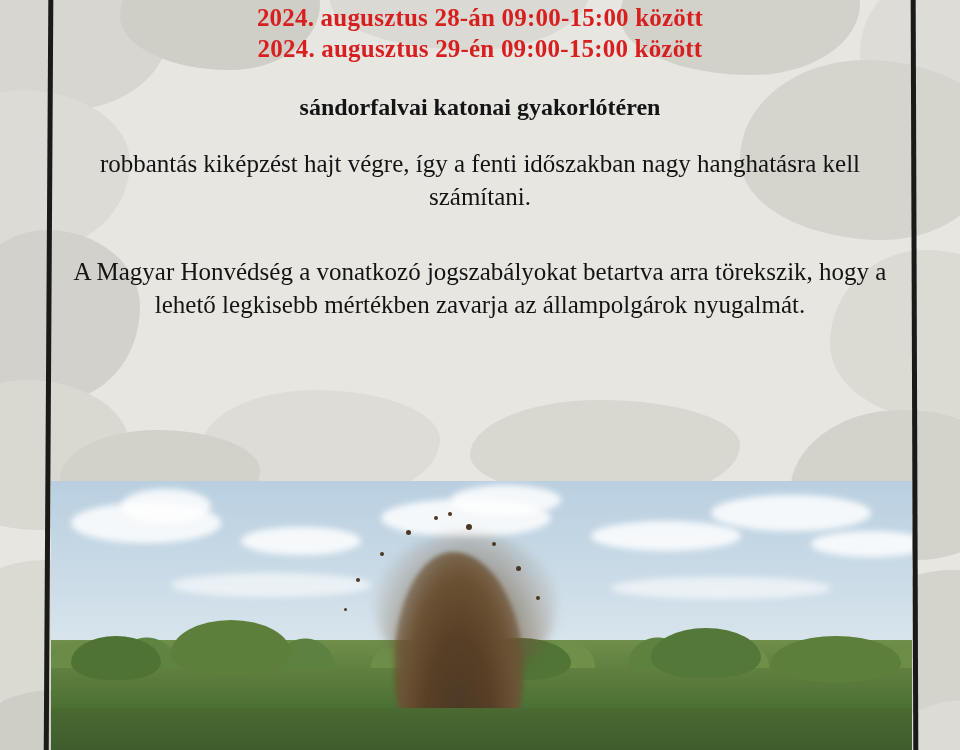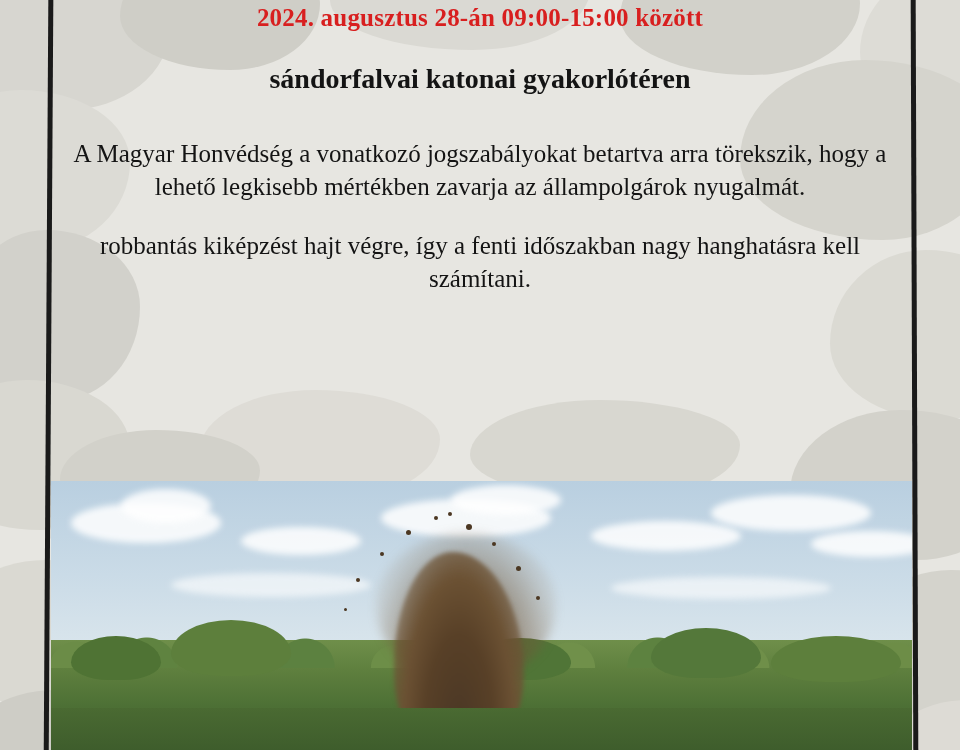--- a/index.html
+++ b/index.html
@@ -64,21 +64,21 @@
   }
   .dates {
     margin-top: 0;
     padding-top: 2px;
   }
 
   .venue {
     margin-top: 30px;
     color: #141414;
     font-weight: bold;
-    font-size: 28px;
+    font-size: 24px;
   }
 
   .para {
     margin-top: 26px;
     color: #141414;
     font-size: 25px;
     line-height: 33px;
   }
   .para.second {
     margin-top: 42px;
@@ -214,26 +214,27 @@
     <div class="blob" style="left:850px; top:570px; width:210px; height:160px; background:#d4d3cc;"></div>
     <div class="blob" style="left:-40px; top:690px; width:200px; height:120px; background:#cecdc6;"></div>
     <div class="blob" style="left:880px; top:700px; width:180px; height:120px; background:#dddbd5;"></div>
   </div>
 
   <div class="frame-line left"></div>
   <div class="frame-line right"></div>
 
   <div class="content">
     <div class="line-red dates">2024. augusztus 28-án 09:00-15:00 között</div>
+    <div class="line-red">2024. augusztus 29-én 09:00-15:00 között</div>
 
     <div class="venue">sándorfalvai katonai gyakorlótéren</div>
 
+    <div class="para">robbantás kiképzést hajt végre, így a fenti időszakban nagy hanghatásra kell számítani.</div>
+
     <div class="para second">A Magyar Honvédség a vonatkozó jogszabályokat betartva arra törekszik, hogy a lehető legkisebb mértékben zavarja az állampolgárok nyugalmát.</div>
-
-    <div class="para">robbantás kiképzést hajt végre, így a fenti időszakban nagy hanghatásra kell számítani.</div>
 
   </div>
 
   <div class="photo">
     <div class="sky"></div>
 
     <div class="cloud" style="left:20px; top:22px; width:150px; height:40px;"></div>
     <div class="cloud" style="left:70px; top:8px; width:90px; height:34px;"></div>
     <div class="cloud" style="left:190px; top:46px; width:120px; height:28px;"></div>
     <div class="cloud" style="left:330px; top:18px; width:170px; height:38px;"></div>

